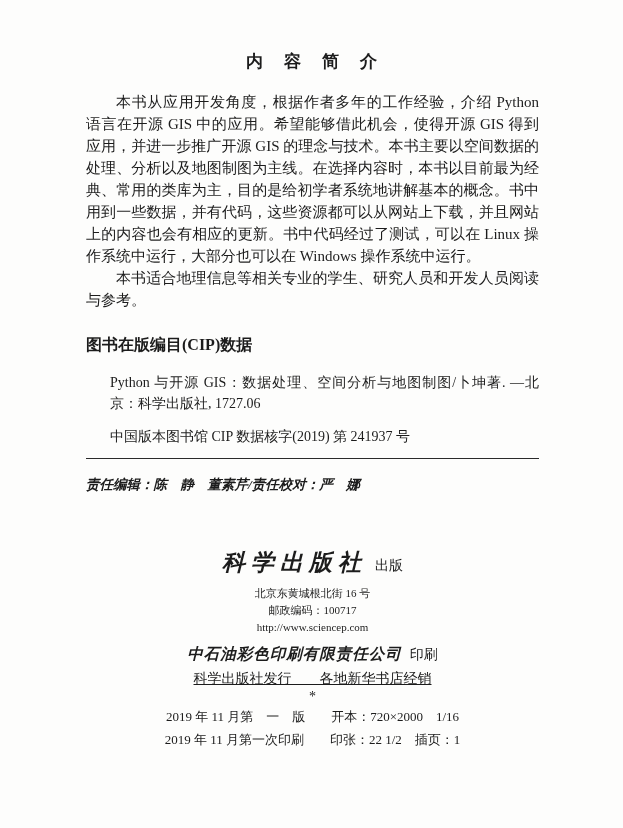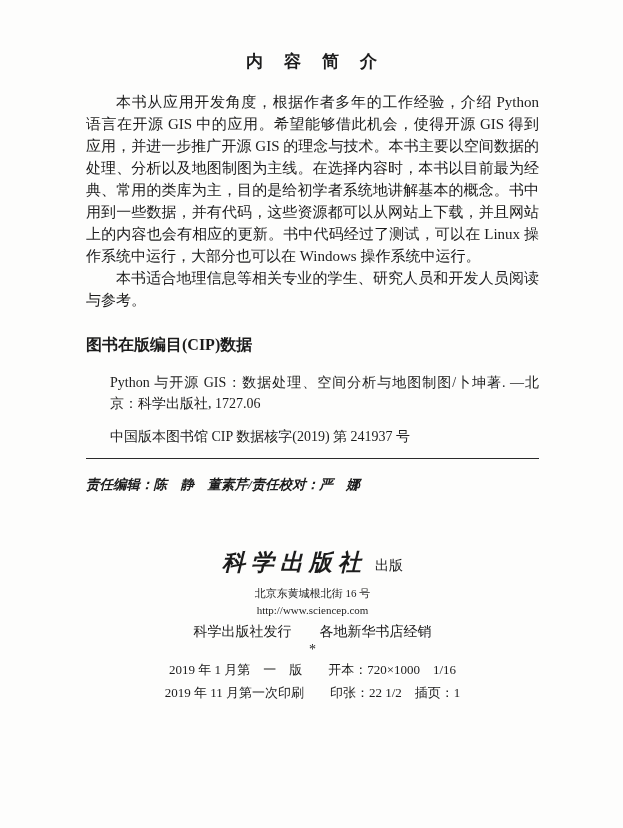--- a/index.html
+++ b/index.html
@@ -69,21 +69,21 @@
   }
   .role-text { font-size: 14px; font-style: normal; font-weight: normal; margin-left: 4px; }
   .addr-line { font-size: 11px; line-height: 17px; }
   .printer-line { margin-top: 7px; line-height: 22px; }
   .printer-name {
     font-size: 15.5px;
     font-weight: bold;
     font-style: italic;
     letter-spacing: 1px;
   }
-  .dist-line { font-size: 14px; margin-top: 4px; }
+  .dist-line { font-size: 14px; margin-top: 4px; text-decoration: underline; }
   .star-line { font-size: 14px; margin-top: 2px; line-height: 14px; }
   .print-info { font-size: 13px; line-height: 19.5px; margin-top: 3px; }
 </style>
 </head>
 <body>
 
 <div class="page">
 
   <div class="intro-title">内　容　简　介</div>
 
@@ -101,23 +101,28 @@
   <div class="credits">
     <div>责任编辑：陈　静　董素芹/责任校对：严　娜</div>
   </div>
 
   <div class="colophon">
     <div class="publisher-line">
       <span class="publisher-name">科学出版社</span>
       <span class="role-text">出版</span>
     </div>
     <div class="addr-line">北京东黄城根北街 16 号</div>
+    <div class="addr-line">邮政编码：100717</div>
     <div class="addr-line">http://www.sciencep.com</div>
 
+    <div class="printer-line">
+      <span class="printer-name">中石油彩色印刷有限责任公司</span>
+      <span class="role-text">印刷</span>
+    </div>
     <div class="dist-line">科学出版社发行　　各地新华书店经销</div>
     <div class="star-line">*</div>
 
-    <div class="print-info">2019 年 1 月第　一　版　　开本：720×1000　1/16</div>
+    <div class="print-info">2019 年 11 月第　一　版　　开本：720×2000　1/16</div>
     <div class="print-info">2019 年 11 月第一次印刷　　印张：22 1/2　插页：1</div>
 
   </div>
 
 </div>
 
 </body></html>

